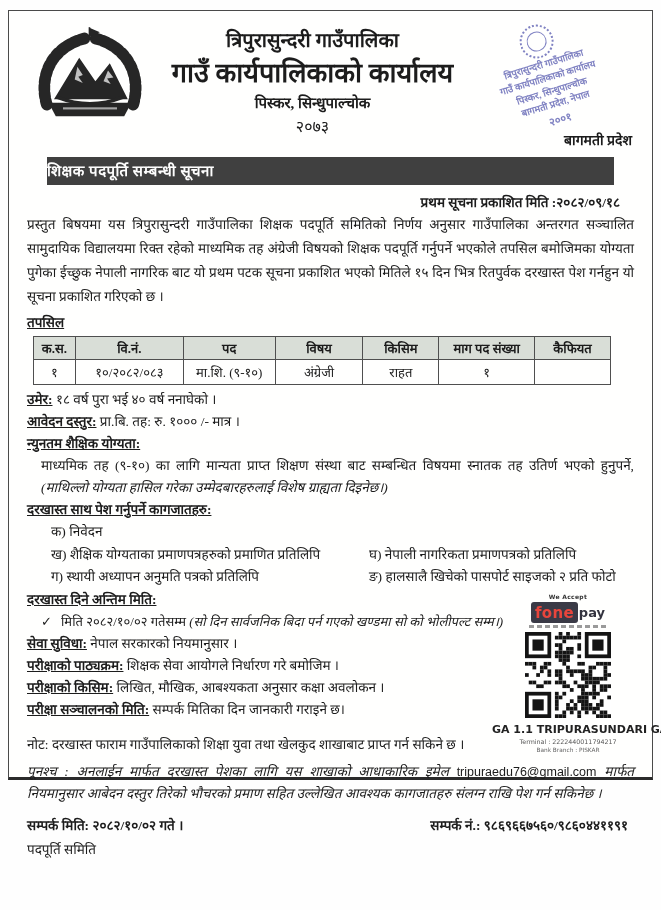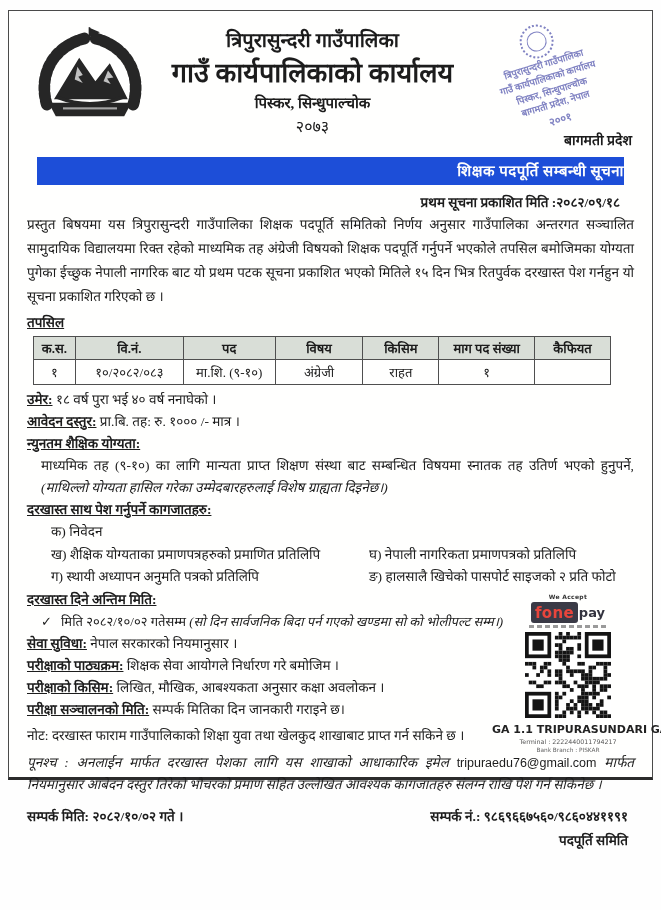--- a/index.html
+++ b/index.html
@@ -22,21 +22,21 @@
   .stamp { position:absolute; top:2px; left:6px; width:150px; transform:rotate(-17deg);
            color:#6a6db8; text-align:center; opacity:.85; }
   .stamp-emblem { width:34px; height:34px; margin:0 auto 1px; border:2px dotted #6a6db8;
                   border-radius:50%; display:flex; align-items:center; justify-content:center; }
   .stamp-emblem-inner { width:20px; height:20px; border:1.5px solid #6a6db8; border-radius:50%; }
   .stamp-line { font-size:9.5px; line-height:1.45; white-space:nowrap; font-weight:bold; }
   .stamp-year { font-size:11px; font-weight:bold; }
   .province { position:absolute; right:2px; bottom:-6px; font-size:14px; font-weight:bold; white-space:nowrap; }
 
   
-  .banner { margin:14px 10px 0; background:#1d4ed8; color:#fdfdfd; text-align:right;
+  .banner { margin:14px 20px 0; background:#404040; color:#fdfdfd; text-align:left;
             font-size:15px; font-weight:bold; padding:3px 0 5px; letter-spacing:.5px; }
   .date-line { text-align:right; font-weight:bold; font-size:13.5px; margin:8px 14px 2px 0; }
 
   .para { font-size:13.5px; line-height:24px; text-align:justify; }
 
   .caption { font-size:13.5px; font-weight:bold; text-decoration:underline; margin-top:4px; }
 
   table.detail { border-collapse:collapse; width:578px; margin:5px 0 4px 6px; font-size:13px; }
   table.detail th, table.detail td { border:1px solid #4f4f4f; text-align:center; padding:2px 3px; }
   table.detail th { background:#d9ded7; font-weight:bold; height:22px; }
@@ -49,26 +49,26 @@
   .qual-wrap { font-size:13.5px; line-height:22px; padding-left:14px; text-align:justify; }
 
   .docs-grid { padding-left:24px; font-size:13.5px; }
   .doc-row { display:flex; line-height:22.5px; }
   .doc-left { width:318px; }
   .doc-right { flex:1; }
 
   .check-line { font-size:13px; line-height:22px; }
   .check { display:inline-block; width:20px; }
 
-  .note-line { font-size:13.5px; line-height:24px; margin-top:3px; }
+  .note-line { font-size:13.5px; line-height:24px; margin-top:12px; }
   .ps { font-size:13.5px; line-height:22.5px; font-style:italic; text-align:justify; margin-top:4px; }
   .email { font-style:normal; font-family:"Liberation Sans","DejaVu Sans",sans-serif; font-size:12.5px; }
 
   .footer-row { display:flex; justify-content:space-between; font-size:13.5px; font-weight:bold; margin-top:10px; padding-right:6px;gap:20px; }
-  .committee { text-align:right; font-size:13.5px; font-weight:bold; margin-top:6px; padding-right:6px; }
+  .committee { text-align:left; font-size:13.5px; font-weight:normal; margin-top:6px; padding-right:6px; }
 
   
   .rail { position:absolute; top:582px; right:8px; width:152px; text-align:center;
           font-family:"DejaVu Sans","Liberation Sans",sans-serif; }
   .we-accept { font-size:6px; color:#333; font-weight:bold; letter-spacing:.3px; }
   .fonepay { margin-top:2px; display:inline-flex; align-items:center; }
   .fone-box { background:#3a3a46; border-radius:3px; padding:1px 4px; }
   .fone { color:#e8453c; font-weight:bold; font-size:15px; letter-spacing:.3px; }
   .pay { color:#33333f; font-weight:bold; font-size:13px; margin-left:1px; }
   .tagline { margin:2px auto 4px; width:78px; height:3px;

